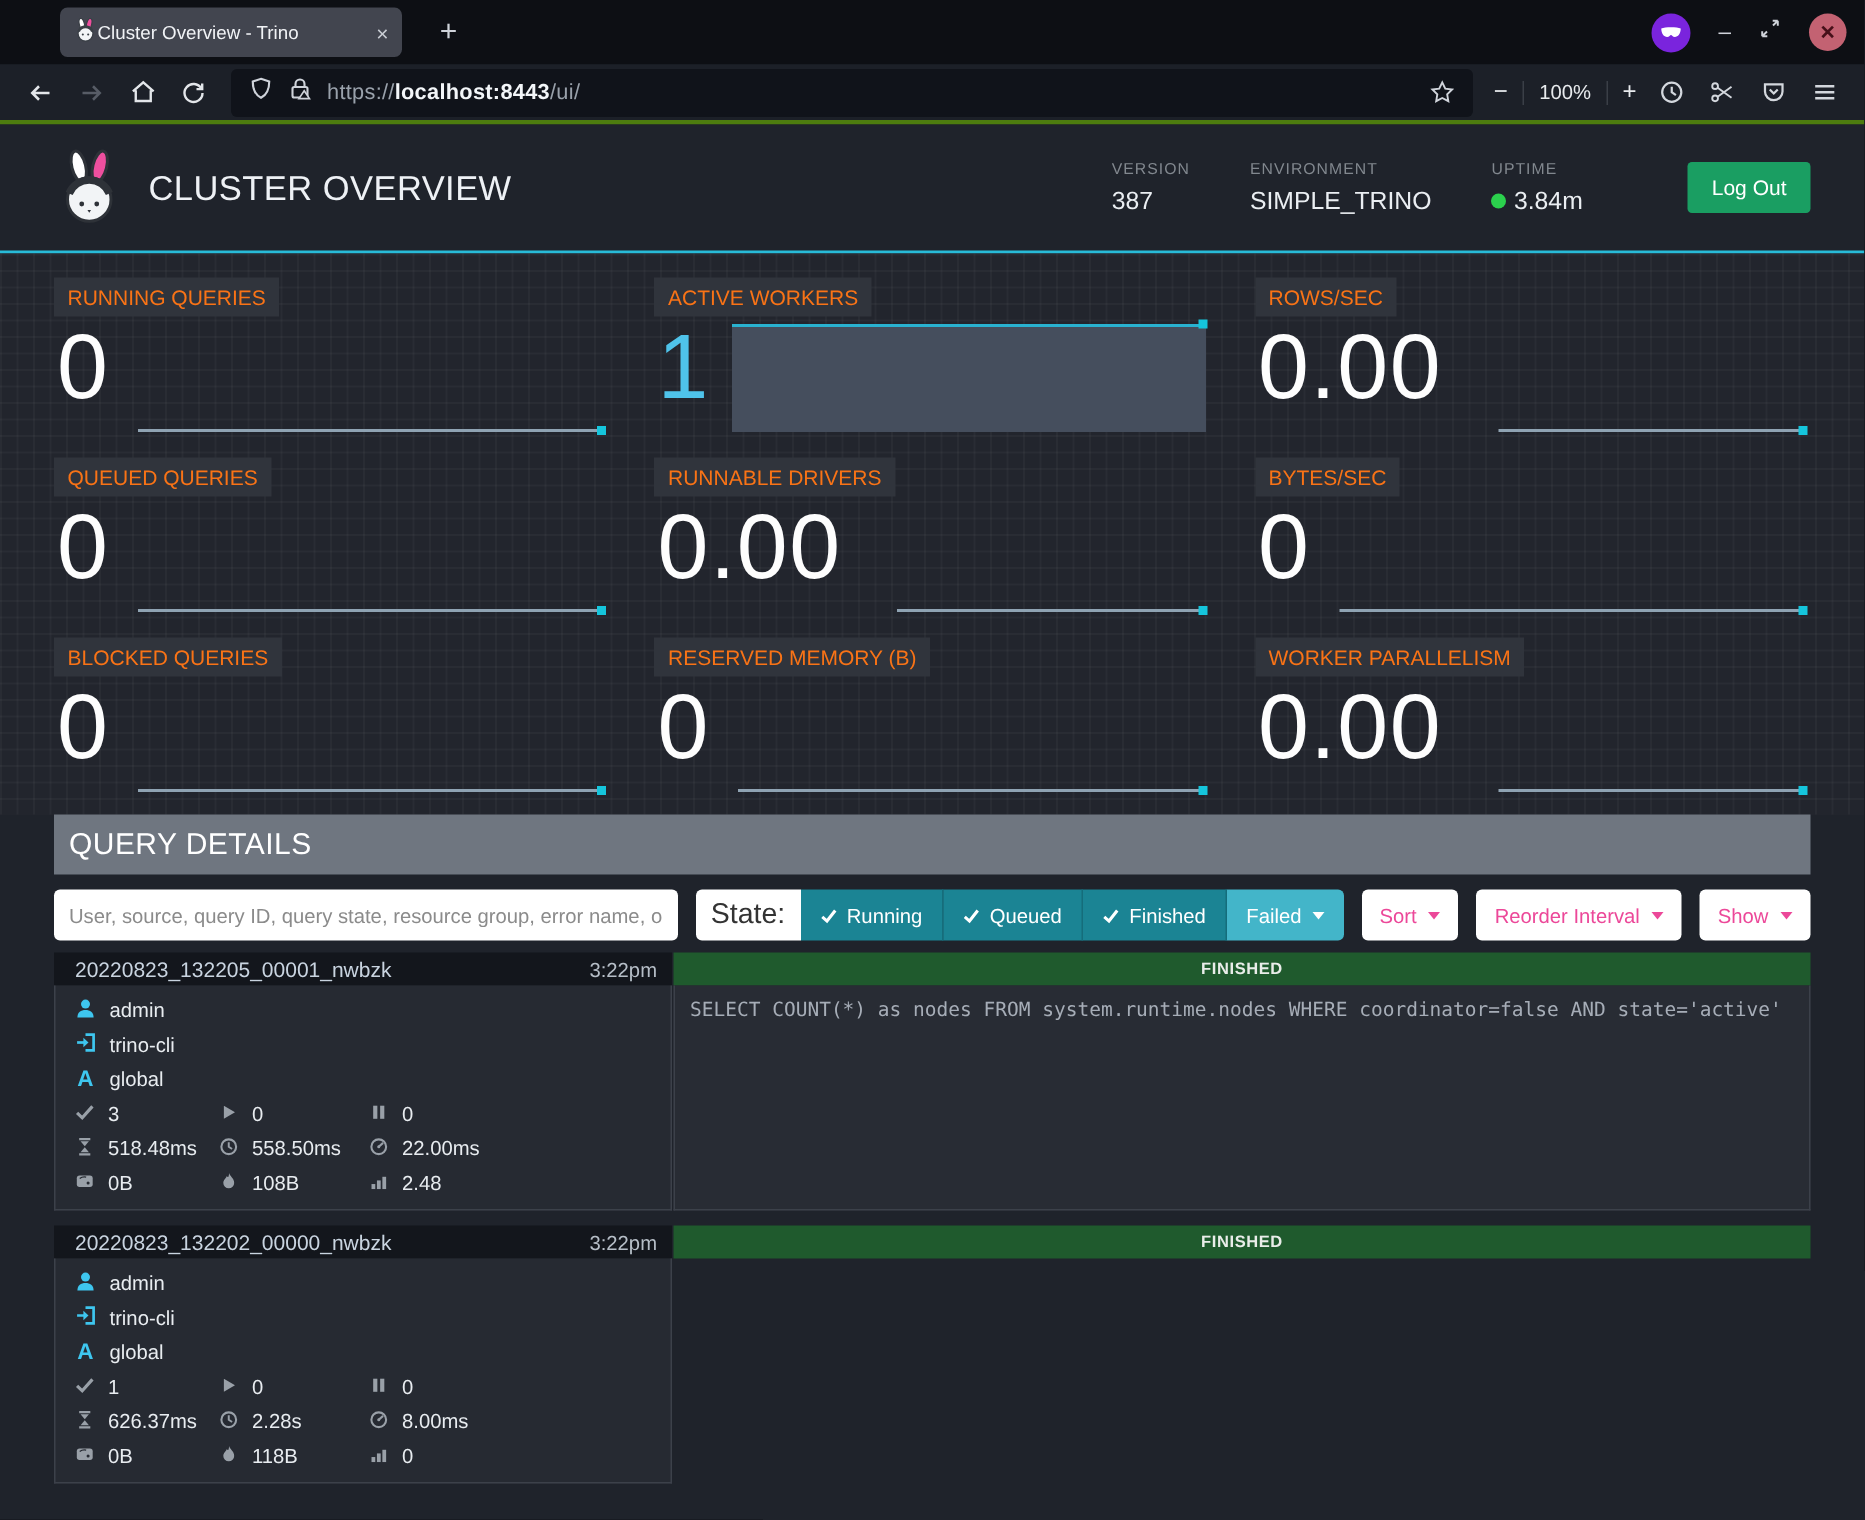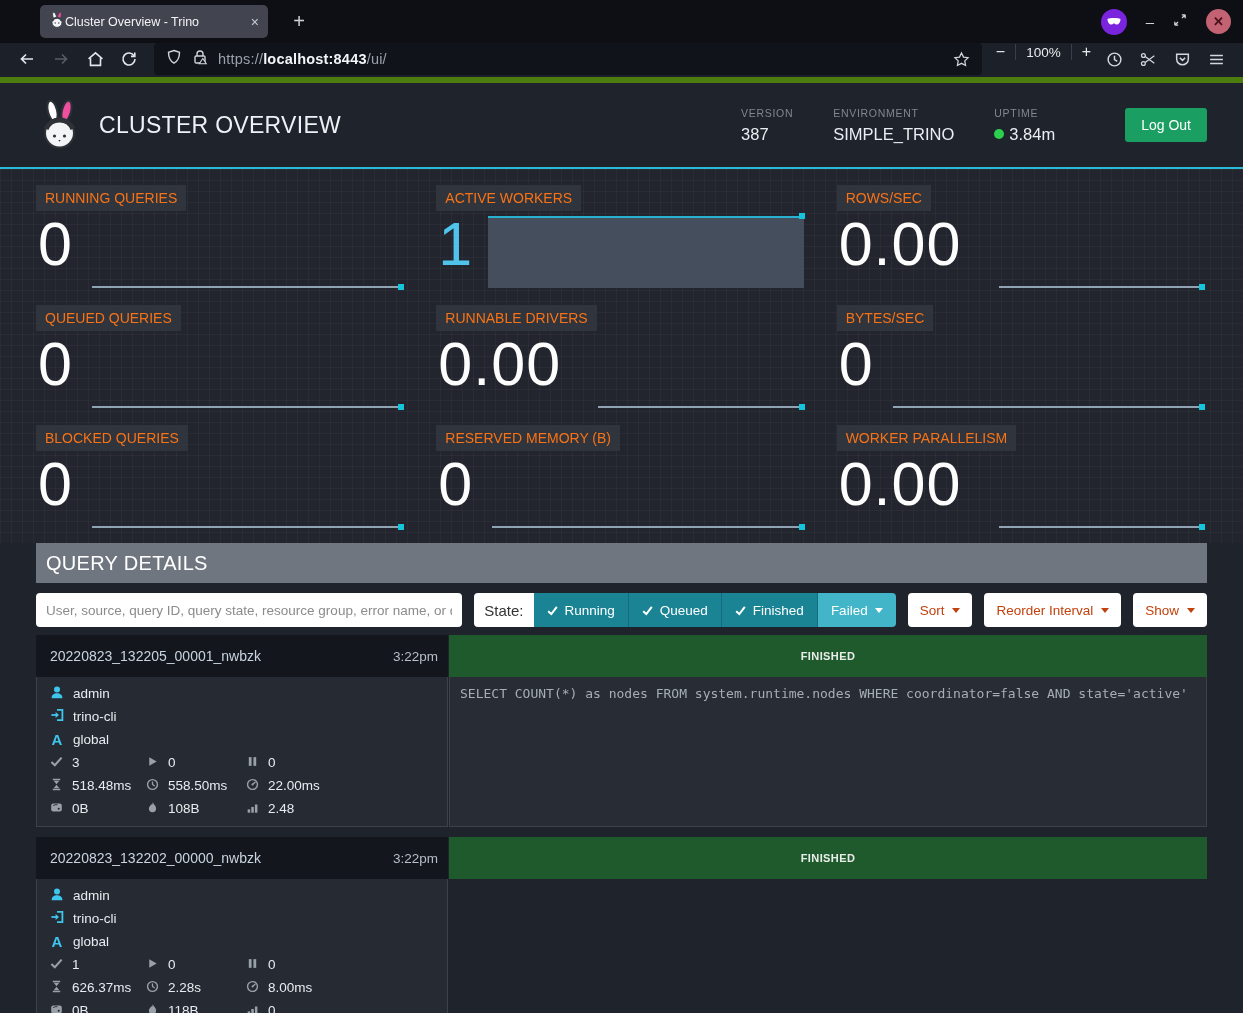--- a/index.html
+++ b/index.html
@@ -13,22 +13,22 @@
   .tab-title { flex:1; white-space:nowrap; overflow:hidden; }
   .tab-close { color:#c9cdd4; font-size:14px; margin-left:6px; }
   .newtab { color:#cfd3da; font-size:20px; margin-left:16px; width:30px; text-align:center; }
   .win-controls { margin-left:auto; display:flex; align-items:center; gap:19px; padding-right:12px; }
   .private-badge { width:26px; height:26px; border-radius:50%; background:#7a24dd;
                    display:flex; align-items:center; justify-content:center; }
   .win-min { color:#cfd3da; font-size:15px; }
   .win-close { width:25px; height:25px; border-radius:50%; background:#c36272; color:#461019;
                display:flex; align-items:center; justify-content:center; font-size:13px; font-weight:bold; }
 
-  .toolbar { height:40px; background:#1c2028; display:flex; align-items:flex-start; padding:0 10px;
-             border-bottom:6px solid #4d7c0f; }
+  .toolbar { height:40px; background:#1c2028; display:flex; align-items:center; padding:0 10px;
+             border-bottom:3px solid #4d7c0f; }
   .nav-btn { width:34px; height:32px; display:flex; align-items:center; justify-content:center; color:#e3e6ea; }
   .nav-btn.disabled { color:#575c66; }
   .urlbar { flex:1; height:32px; background:#10131a; border-radius:4px; display:flex; align-items:center;
             padding:0 12px; margin:0 8px; }
   .url-icons { display:flex; align-items:center; gap:10px; color:#cfd3da; }
   .url-text { font-size:14.5px; margin-left:10px; color:#99a1ab; letter-spacing:0.2px; }
   .url-host { color:#f3f6f9; font-weight:bold; }
   .star { margin-left:auto; display:flex; align-items:center; }
   .zoomctl { display:flex; align-items:center; gap:10px; color:#e8ebee; font-size:13.5px; padding:0 6px; }
   .sep { width:1px; height:16px; background:#3a3f47; }
@@ -66,34 +66,34 @@
 
   
   .qd { margin:0 36px; }
   .qd-header { height:40px; background:#6f7680; color:#fff; font-size:20px; display:flex;
                align-items:center; padding:0 10px; letter-spacing:0.3px; }
   .qd-toolbar { display:flex; margin-top:10px; height:34px; align-items:stretch; }
   .search-input { flex:1; border:none; border-radius:4px; padding:0 10px; font-size:13.5px; color:#333;
                   margin-right:12px; font-family:inherit; }
   .search-input::placeholder { color:#8b8b8b; }
   .state-group { display:flex; }
-  .state-label { background:#fff; color:#333; font-size:15px; display:flex; align-items:center;
+  .state-label { background:#fff; color:#333; font-size:19px; display:flex; align-items:center;
                  padding:0 10px; border-radius:4px 0 0 4px; }
   .sbtn { background:#1b8494; color:#fff; font-size:13.5px; display:flex; align-items:center;
           padding:1px 13px; gap:7px; border-right:1px solid #156d7b; }
   .sbtn.failed { background:#43b5c9; border-right:none; border-radius:0 4px 4px 0; }
-  .wbtn { background:#fff; color:#c2410c; font-size:13.5px; display:flex; align-items:center;
+  .wbtn { background:#fff; color:#ec4899; font-size:13.5px; display:flex; align-items:center;
           padding:0 12px; gap:8px; border-radius:4px; margin-left:12px; }
   .caret { width:0; height:0; border-left:4px solid transparent; border-right:4px solid transparent;
            border-top:5px solid currentColor; display:inline-block; }
 
   
   .query { margin-top:10px; }
   .query.first { margin-top:8px; }
-  .q-head { display:flex; height:42px; }
+  .q-head { display:flex; height:22px; }
   .q-head-left { width:412px; background:#13161c; display:flex; align-items:center; padding:0 10px 0 14px; }
   .q-id { color:#c9d4e0; font-size:14px; }
   .q-time { margin-left:auto; color:#b6bec7; font-size:13.5px; }
   .q-status { flex:1; margin-left:1px; background:#1f5a2d; color:#e9ede9; font-size:11px; font-weight:bold;
               display:flex; align-items:center; justify-content:center; letter-spacing:0.4px; }
   .q-body { display:flex;border-radius:11px; }
   .q-left { width:412px; background:#262a32; border:1px solid #3c414a; border-top:none; padding:5px 0 6px; }
   .q-right { flex:1; margin-left:1px; background:#282c34; border:1px solid #3c414a; border-top:none;
              color:#a6adb7; font-family:"DejaVu Sans Mono",monospace; font-size:13px; padding:8px 10px;
              white-space:pre-wrap; line-height:1.35; }

